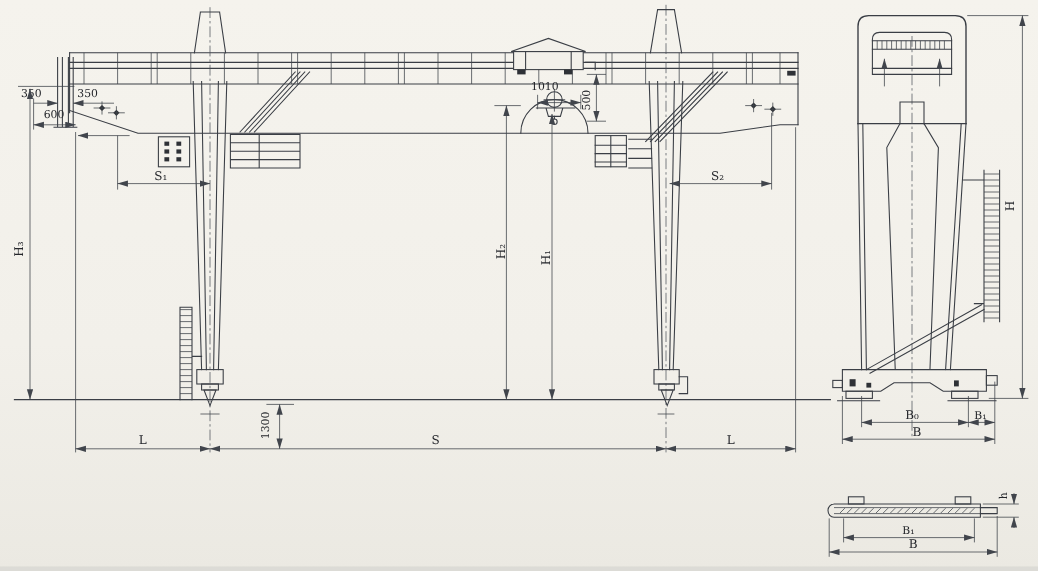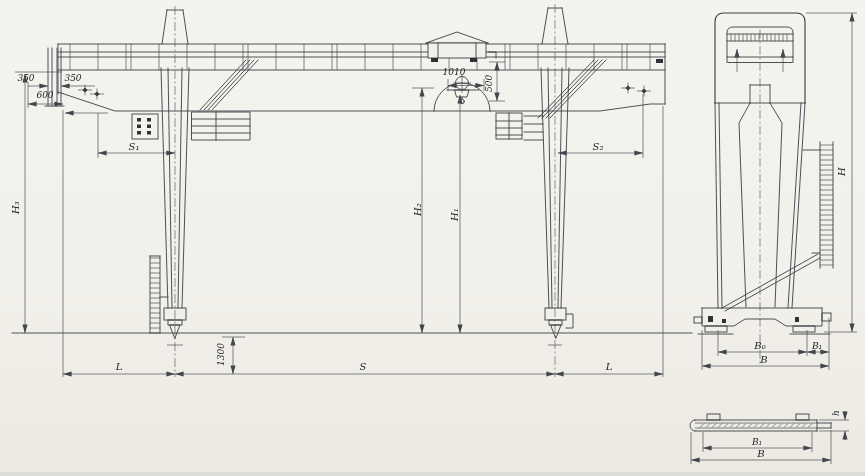--- a/index.html
+++ b/index.html
@@ -1,17 +1,17 @@
 <!DOCTYPE html>
 <html><head>
 <meta charset="utf-8">
 <style>
   html,body{margin:0;padding:0;background:#e8e6e0;}
   .page{position:relative;width:865px;height:476px;overflow:hidden;
-        background:linear-gradient(180deg,#f5f3ed 0%,#f2f0ea 60%,#ebe9e2 100%);font-style:italic;}
+        background:linear-gradient(180deg,#f5f3ed 0%,#f2f0ea 60%,#ebe9e2 100%);}
   svg{display:block;}
   .ln{stroke:#3a3e45;stroke-width:.9;fill:none;stroke-linecap:square;}
   .thk{stroke-width:1.15;}
   .dim{stroke:#41454c;stroke-width:.65;fill:none;}
   .cl{stroke:#4a4f58;stroke-width:.6;fill:none;stroke-dasharray:9 2.5 2 2.5;}
   .drk{fill:#2e3136;stroke:none;}
   .bgfill{fill:#f2f0ea;}
   text{font-family:"DejaVu Serif","Liberation Serif",serif;fill:#23252a;}
   .tn{font-size:9px;}
   .tl{font-size:10px;}

